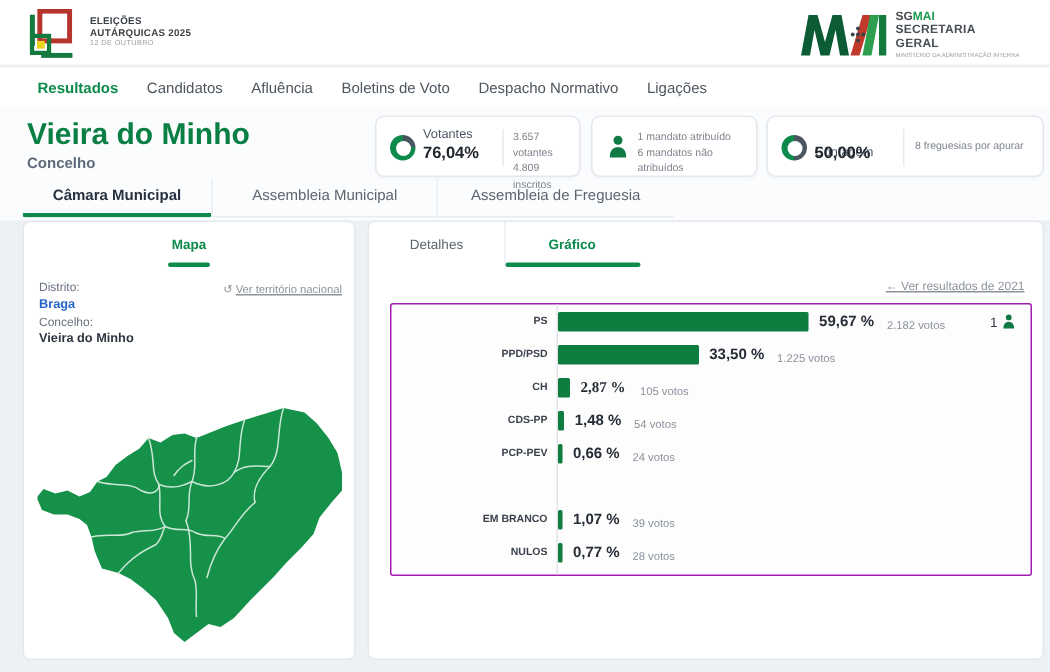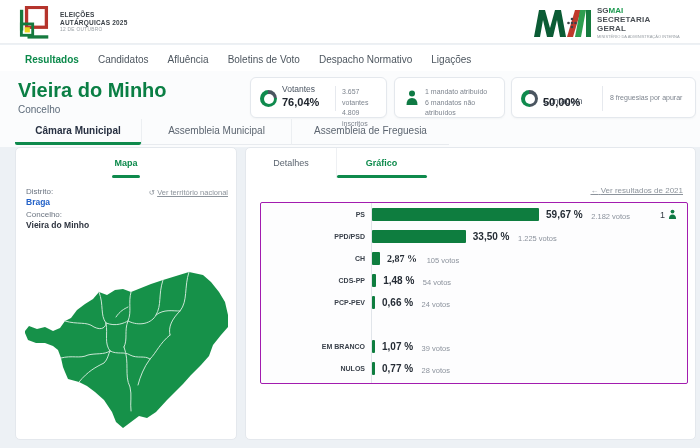--- a/index.html
+++ b/index.html
@@ -26,21 +26,21 @@
   
   #nav { position:absolute; left:0; top:45px; width:700px; height:30px;
     background:#ffffff; border-bottom:1px solid #e5e8ec;
     display:flex; align-items:center; gap:19px; padding-left:25px; }
   .nav-item { font-size:10px; color:#4d565f; cursor:pointer; }
   .nav-item.active { color:#0c8a4b; font-weight:700; }
 
   
   #band { position:absolute; left:0; top:71px; width:700px; height:76px; background:#fbfcfd; }
   #page-title { position:absolute; left:18px; top:8px; font-size:20px; font-weight:700; color:#0a7f44; }
-  #page-sub { position:absolute; left:18px; top:33px; font-size:10px; font-weight:400; color:#5d6b7a; }
+  #page-sub { position:absolute; left:18px; top:33px; font-size:10px; font-weight:700; color:#5d6b7a; }
 
   .stat-card { position:absolute; top:6px; height:41px; background:#fff;
     border:1px solid #e4e8ed; border-radius:6px; box-shadow:0 1px 2px rgba(30,40,60,.04); }
   .ring { position:absolute; left:9px; top:12px; width:17px; height:17px; border-radius:50%; }
   .ring::after { content:""; position:absolute; left:3.5px; top:3.5px; width:10px; height:10px;
     border-radius:50%; background:#fff; }
   .stat-label { position:absolute; font-size:8.5px; color:#4c5663; }
   .stat-pct { position:absolute; font-size:11px; font-weight:700; color:#20262e; }
   .stat-div { position:absolute; top:8px; width:1px; height:25px; background:#e6e9ee; }
   .stat-det { position:absolute; font-size:7px; color:#7e858f; line-height:1.5; }

